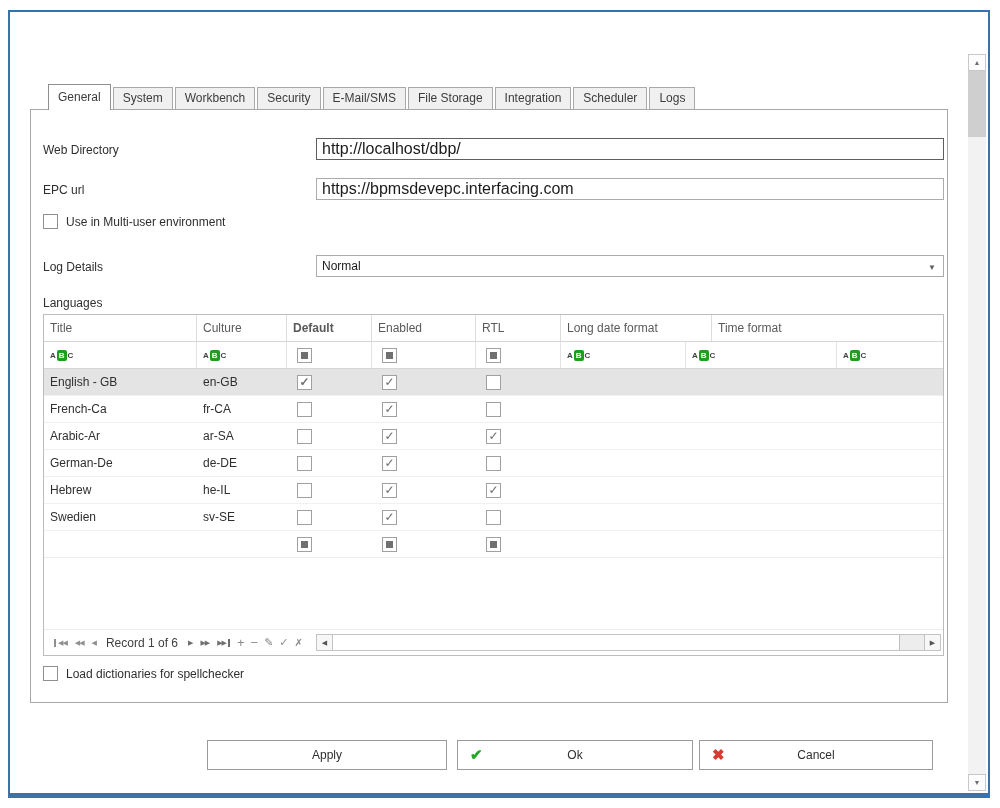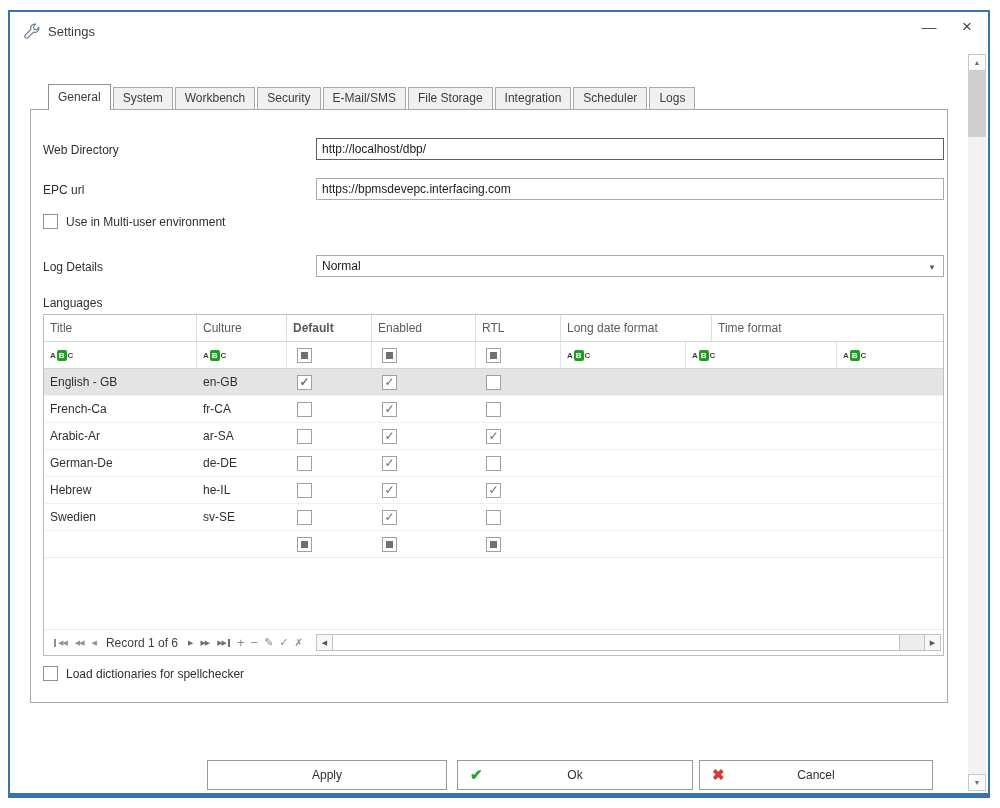--- a/index.html
+++ b/index.html
@@ -38,21 +38,21 @@
     cursor: default; }
   .tab.active { background: #fff; border-color: #8f8f8f; height: 26px; line-height: 25px;
     position: relative; z-index: 2; margin-bottom: -1px; }
 
   
   .panel { position: absolute; left: 20px; top: 97px; width: 918px; height: 594px;
     border: 1px solid #a7a7a7; background: #fff; z-index: 1; }
 
   .f-label { position: absolute; font-size: 12px; color: #2f2f2f; }
   .f-input { position: absolute; left: 285px; width: 628px; height: 22px;
-    border: 1px solid #ababab; font-family: inherit; font-size: 12px; color: #1b1b1b;
+    border: 1px solid #ababab; font-family: inherit; font-size: 16px; color: #1b1b1b;
     padding: 0 5px; background: #fff; }
   .f-input.focus { border-color: #5f5f5f; }
   .combo { position: absolute; left: 285px; width: 628px; height: 22px;
     border: 1px solid #ababab; background: #fff; font-size: 12px; color: #1b1b1b;
     display: flex; align-items: center; padding-left: 5px; }
   .combo .dd { position: absolute; right: 7px; top: 7px; font-size: 8px; color: #5d5d5d; }
 
   .cbx-row { position: absolute; display: flex; align-items: center; gap: 8px;
     font-size: 12px; color: #2f2f2f; }
   .std-cbx { width: 15px; height: 15px; border: 1px solid #8f8f8f; background: #fff;
@@ -108,44 +108,34 @@
     align-items: center; justify-content: center; font-size: 7px; color: #555;
     background: #f7f7f7; }
   .hs-btn.left { left: 0; border-right: 1px solid #c3c3c3; }
   .hs-btn.right { right: 0; border-left: 1px solid #c3c3c3; }
   .hs-thumb { position: absolute; left: 16px; top: 0; bottom: 0; right: 40px;
     background: #fff; border-right: 1px solid #bfbfbf; }
 
   
   .btn { position: absolute; top: 728px; height: 30px; background: #fff;
     border: 1px solid #9a9a9a; font-size: 12px; color: #2f2f2f; display: flex;
-    align-items: center; justify-content: center; font-family: inherit; cursor: default; margin-top: 20px; }
+    align-items: center; justify-content: center; font-family: inherit; cursor: default; }
   .btn.apply { left: 197px; width: 240px; }
   .btn.ok { left: 447px; width: 236px; }
   .btn.cancel { left: 689px; width: 234px; }
   .btn .b-ic { position: absolute; left: 12px; font-size: 15px; font-weight: bold; }
   .btn.ok .b-ic { color: var(--ok-green, #27a527); }
   .btn.cancel .b-ic { color: var(--cancel-red, #d63a32); }
 </style>
 </head>
 <body>
 
 <div class="stage">
   <div class="dialog">
 
-    <div class="titlebar">
-      <span style="display:inline-flex;">
-        <svg width="16" height="16" viewBox="0 0 16 16">
-          <path d="M11.5 1.2a4.1 4.1 0 0 0-4.7 5.3L1.4 11.9a1.9 1.9 0 0 0 2.7 2.7l5.4-5.4a4.1 4.1 0 0 0 5.3-4.7L12.4 6.9l-2.3-.6-.6-2.3z" fill="none" stroke="#6b7f95" stroke-width="1.2"></path>
-        </svg>
-      </span>
-      <span class="title">Settings</span>
-      <span class="win-btn min">—</span>
-      <span class="win-btn close">×</span>
-    </div>
 
     <div class="vscroll">
       <div class="vs-btn top">▲</div>
       <div class="vs-thumb"></div>
       <div class="vs-btn bottom">▼</div>
     </div>
 
     <div class="tabs">
       <div class="tab active">General</div>
       <div class="tab">System</div>

